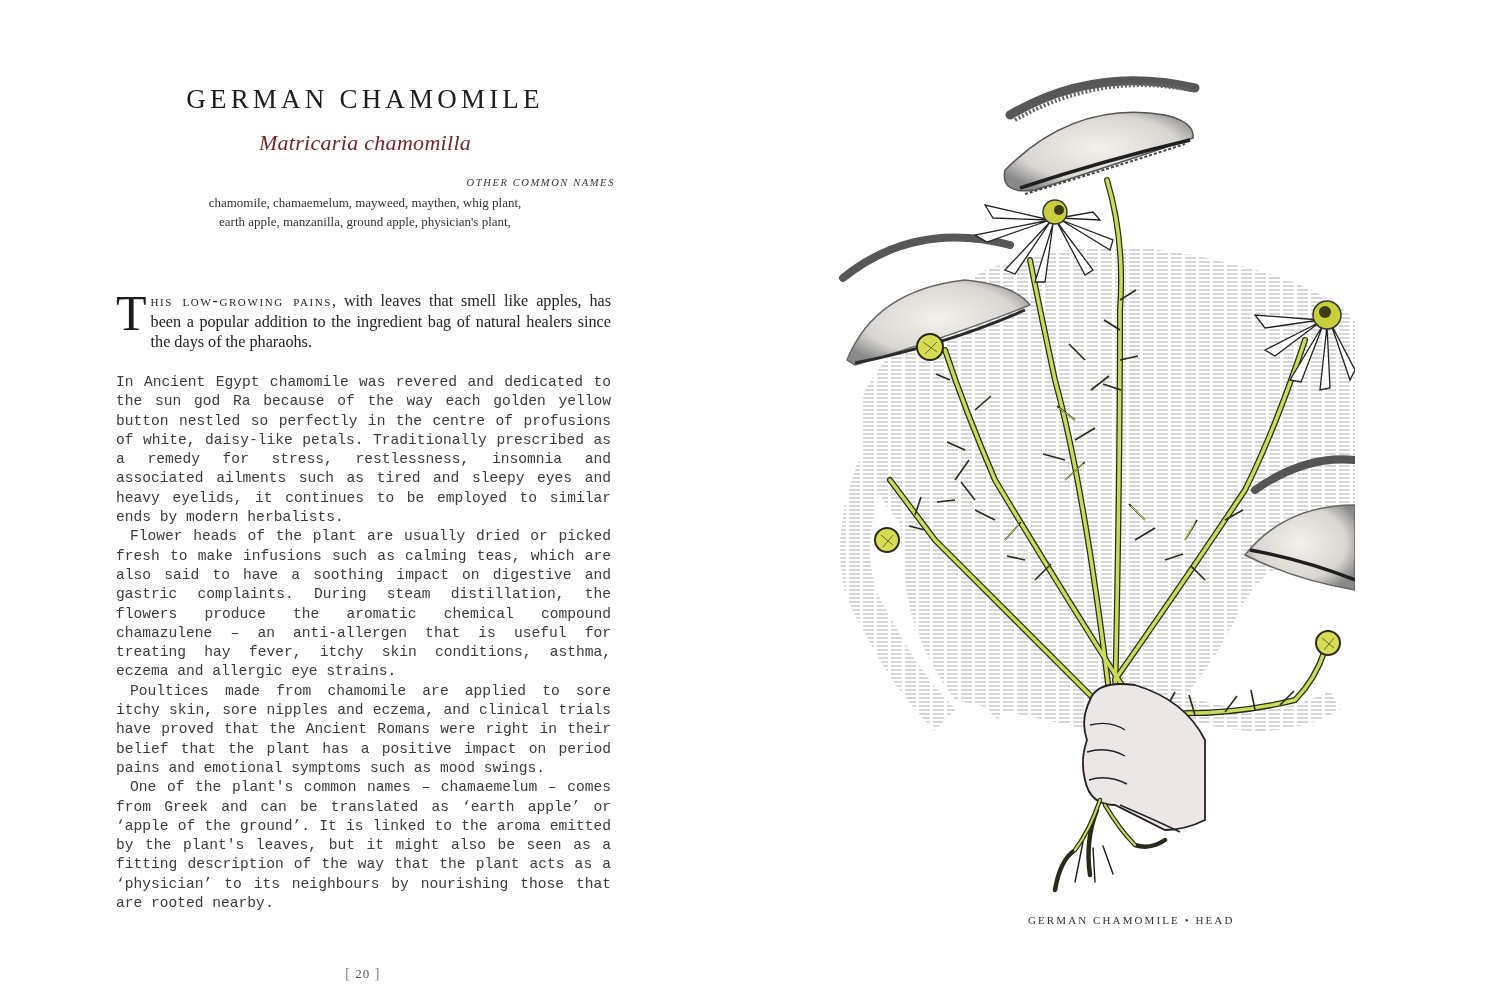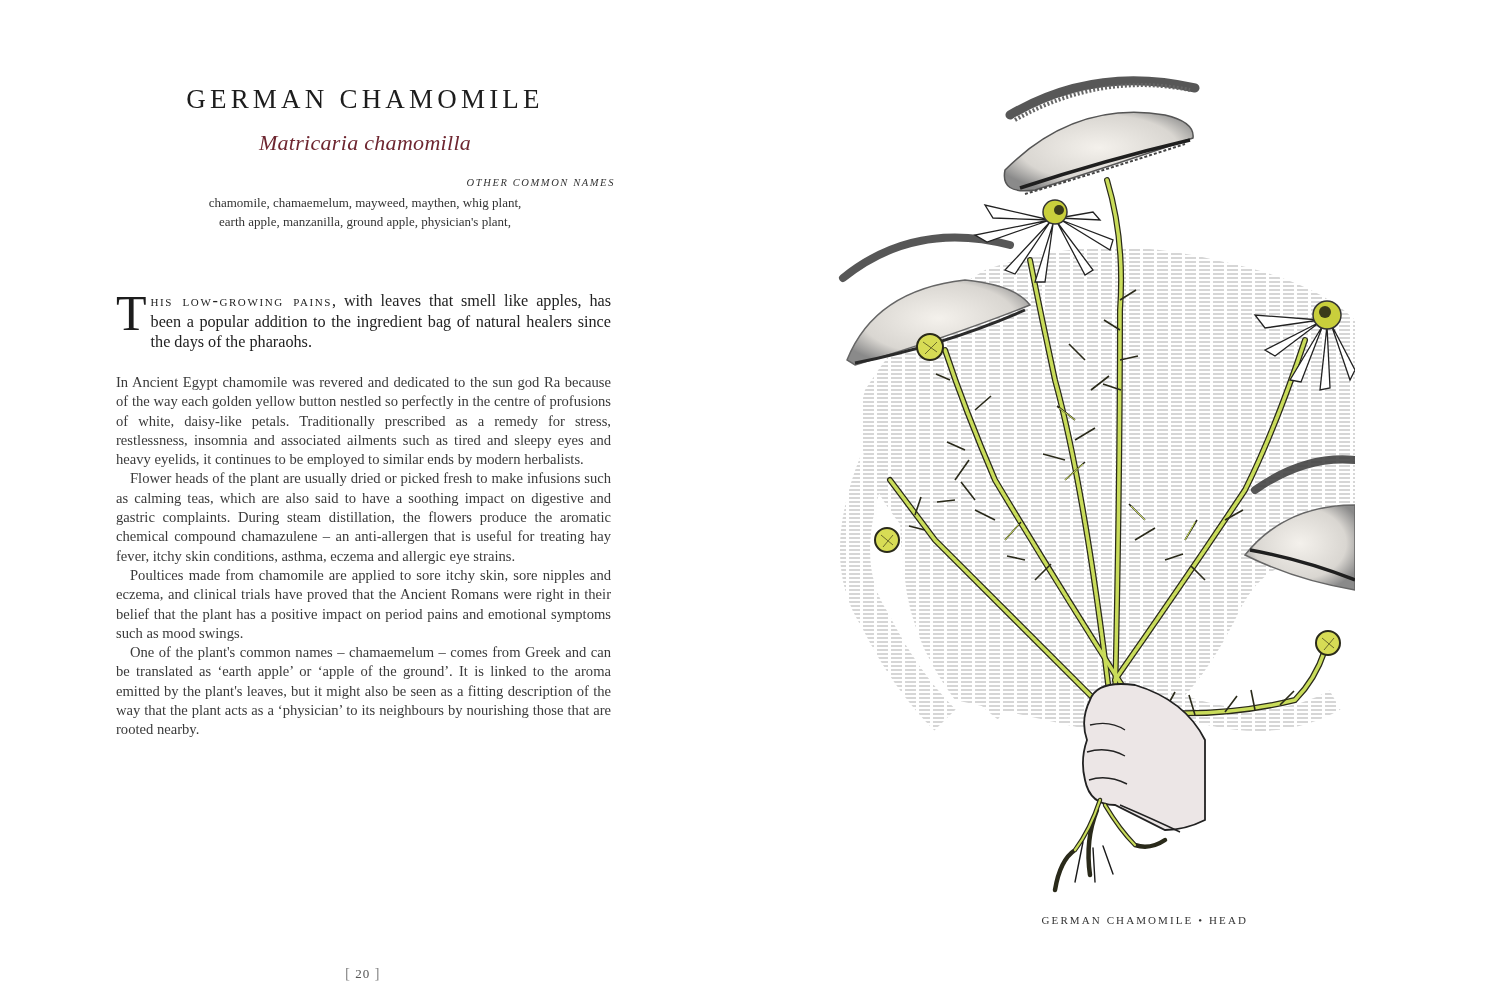--- a/index.html
+++ b/index.html
@@ -12,26 +12,26 @@
     .title { position: absolute; left: 115px; width: 500px; top: 84px; text-align: center; font-size: 27px; letter-spacing: 4.2px; color: #1d1d1d; font-weight: normal; margin: 0; }
     .latin { position: absolute; left: 115px; width: 500px; top: 130px; text-align: center; font-size: 22px; font-style: italic; color: #6e2630; letter-spacing: 0.3px; }
     .ocn-label { position: absolute; left: 115px; width: 500px; top: 177px; text-align: right; font-size: 10.5px; font-style: italic; letter-spacing: 1.6px; color: #333; }
     .ocn-list { position: absolute; left: 170px; width: 390px; top: 193px; text-align: center; font-size: 13px; line-height: 19.3px; color: #333; }
 
     .lead { position: absolute; left: 116px; width: 495px; top: 291px; font-size: 16.2px; line-height: 20.5px; color: #222; text-align: justify; }
     .dropcap { float: left; font-size: 50px; line-height: 40px; margin: 2px 4px 0 0; color: #1d1d1d; }
     .smallcaps { font-variant: small-caps; letter-spacing: 1.6px; }
 
     .body { position: absolute; left: 116px; width: 495px; top: 373px; font-size: 14.6px; line-height: 19.3px; color: #3a3a3a; }
-    .body p { margin: 0; text-align: justify; text-align-last: left; }
+    .body p { margin: 0; text-align: justify; text-align-last: left; font-family: Liberation Mono, monospace; }
     .body p.indent { text-indent: 14px; }
 
     .folio { position: absolute; left: 345px; top: 956px; font-size: 13px; color: #555; letter-spacing: 1px; margin-top: 9px; }
     .folio .br { color: #888; font-size: 15px; }
-    .running-head { position: absolute; left: 278px; top: 914px; width: 220px; text-align: right; font-size: 11px; letter-spacing: 2.1px; color: #333; }
+    .running-head { position: absolute; left: 278px; top: 914px; width: 220px; font-size: 11px; letter-spacing: 2.1px; color: #333; }
 
     .illustration { position: absolute; left: 85px; top: 60px; width: 520px; height: 840px; }
     .illustration svg { width: 100%; height: 100%; }
   </style>
 </head>
 <body>
 
 <div class="spread">
 
   <div class="page-left">

